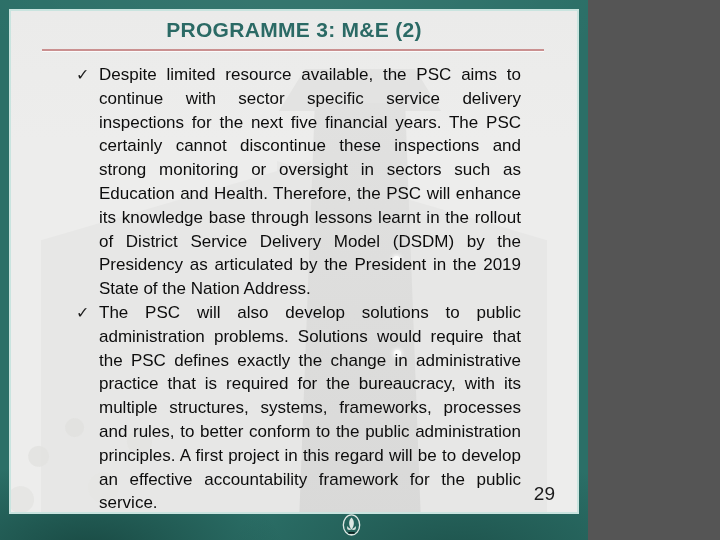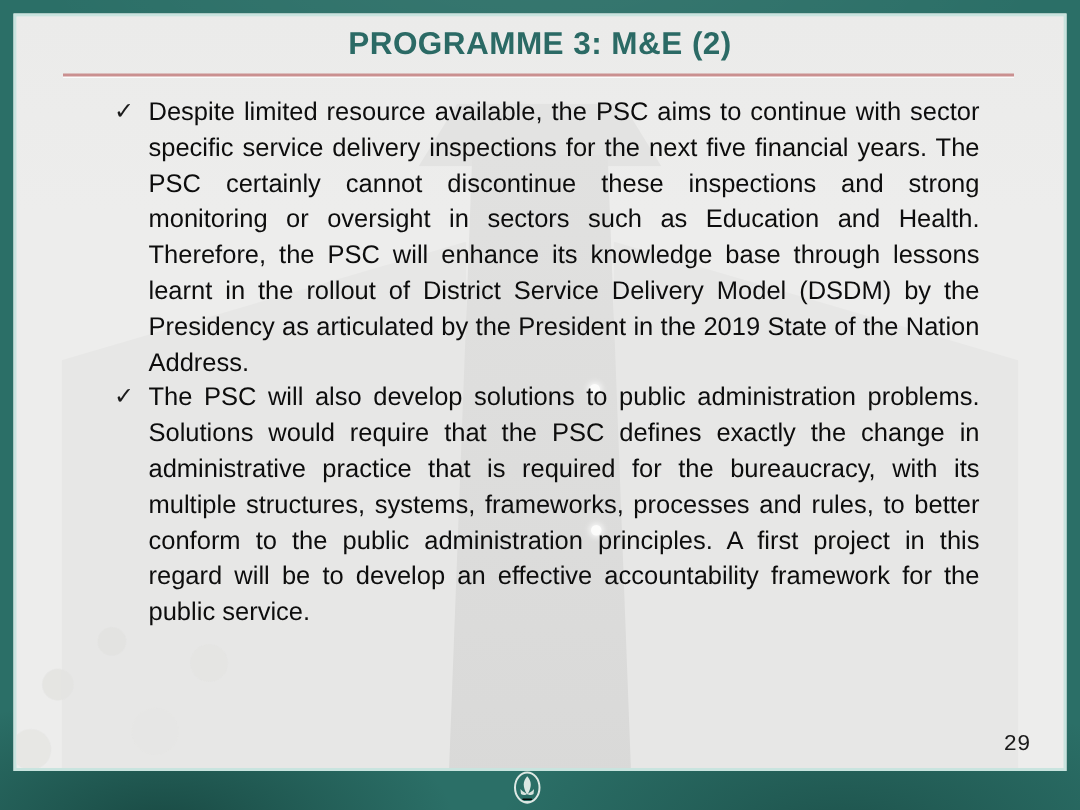--- a/index.html
+++ b/index.html
@@ -1,17 +1,17 @@
 <!DOCTYPE html>
 <html><head>
 <meta charset="utf-8">
 <style>
   html,body { margin:0; padding:0; background:#555; }
   .slide {
-    position:relative; width:720px; height:540px; overflow:hidden;
+    position:relative; width:588px; height:540px; overflow:hidden;
     font-family:"Liberation Sans", sans-serif;
     background-color:#2b6f67;
     background-image:
       radial-gradient(ellipse 280px 130px at 15% 102%, rgba(8,38,33,.5), transparent 70%),
       radial-gradient(ellipse 320px 140px at 78% 103%, rgba(10,42,37,.4), transparent 72%),
       radial-gradient(ellipse 500px 260px at 50% -10%, rgba(255,255,255,.07), transparent 70%);
   }
   .content-box {
     position:absolute; left:9px; top:9px; right:9px; bottom:26px;
     box-sizing:border-box;
@@ -62,21 +62,21 @@
     position:relative; padding-left:22px;
     font-size:17px; line-height:23.8px;
     text-align:justify; color:#0d0d0d;
   }
   .check {
     position:absolute; left:-1px; top:0;
     font-size:16px; color:#1c1c1c; font-weight:normal;
   }
   .page-number {
     position:absolute; z-index:2; right:22px; bottom:7px;
-    font-size:15px; color:#1b1b1b;font-family:Liberation Mono, monospace;
+    font-size:19px; color:#1b1b1b;
   }
   .emblem { position:absolute; left:342px; top:514px; width:19px; height:23px; opacity:.92; }
 </style>
 </head>
 <body>
 
 <div class="slide">
 
   <div class="content-box">
 

